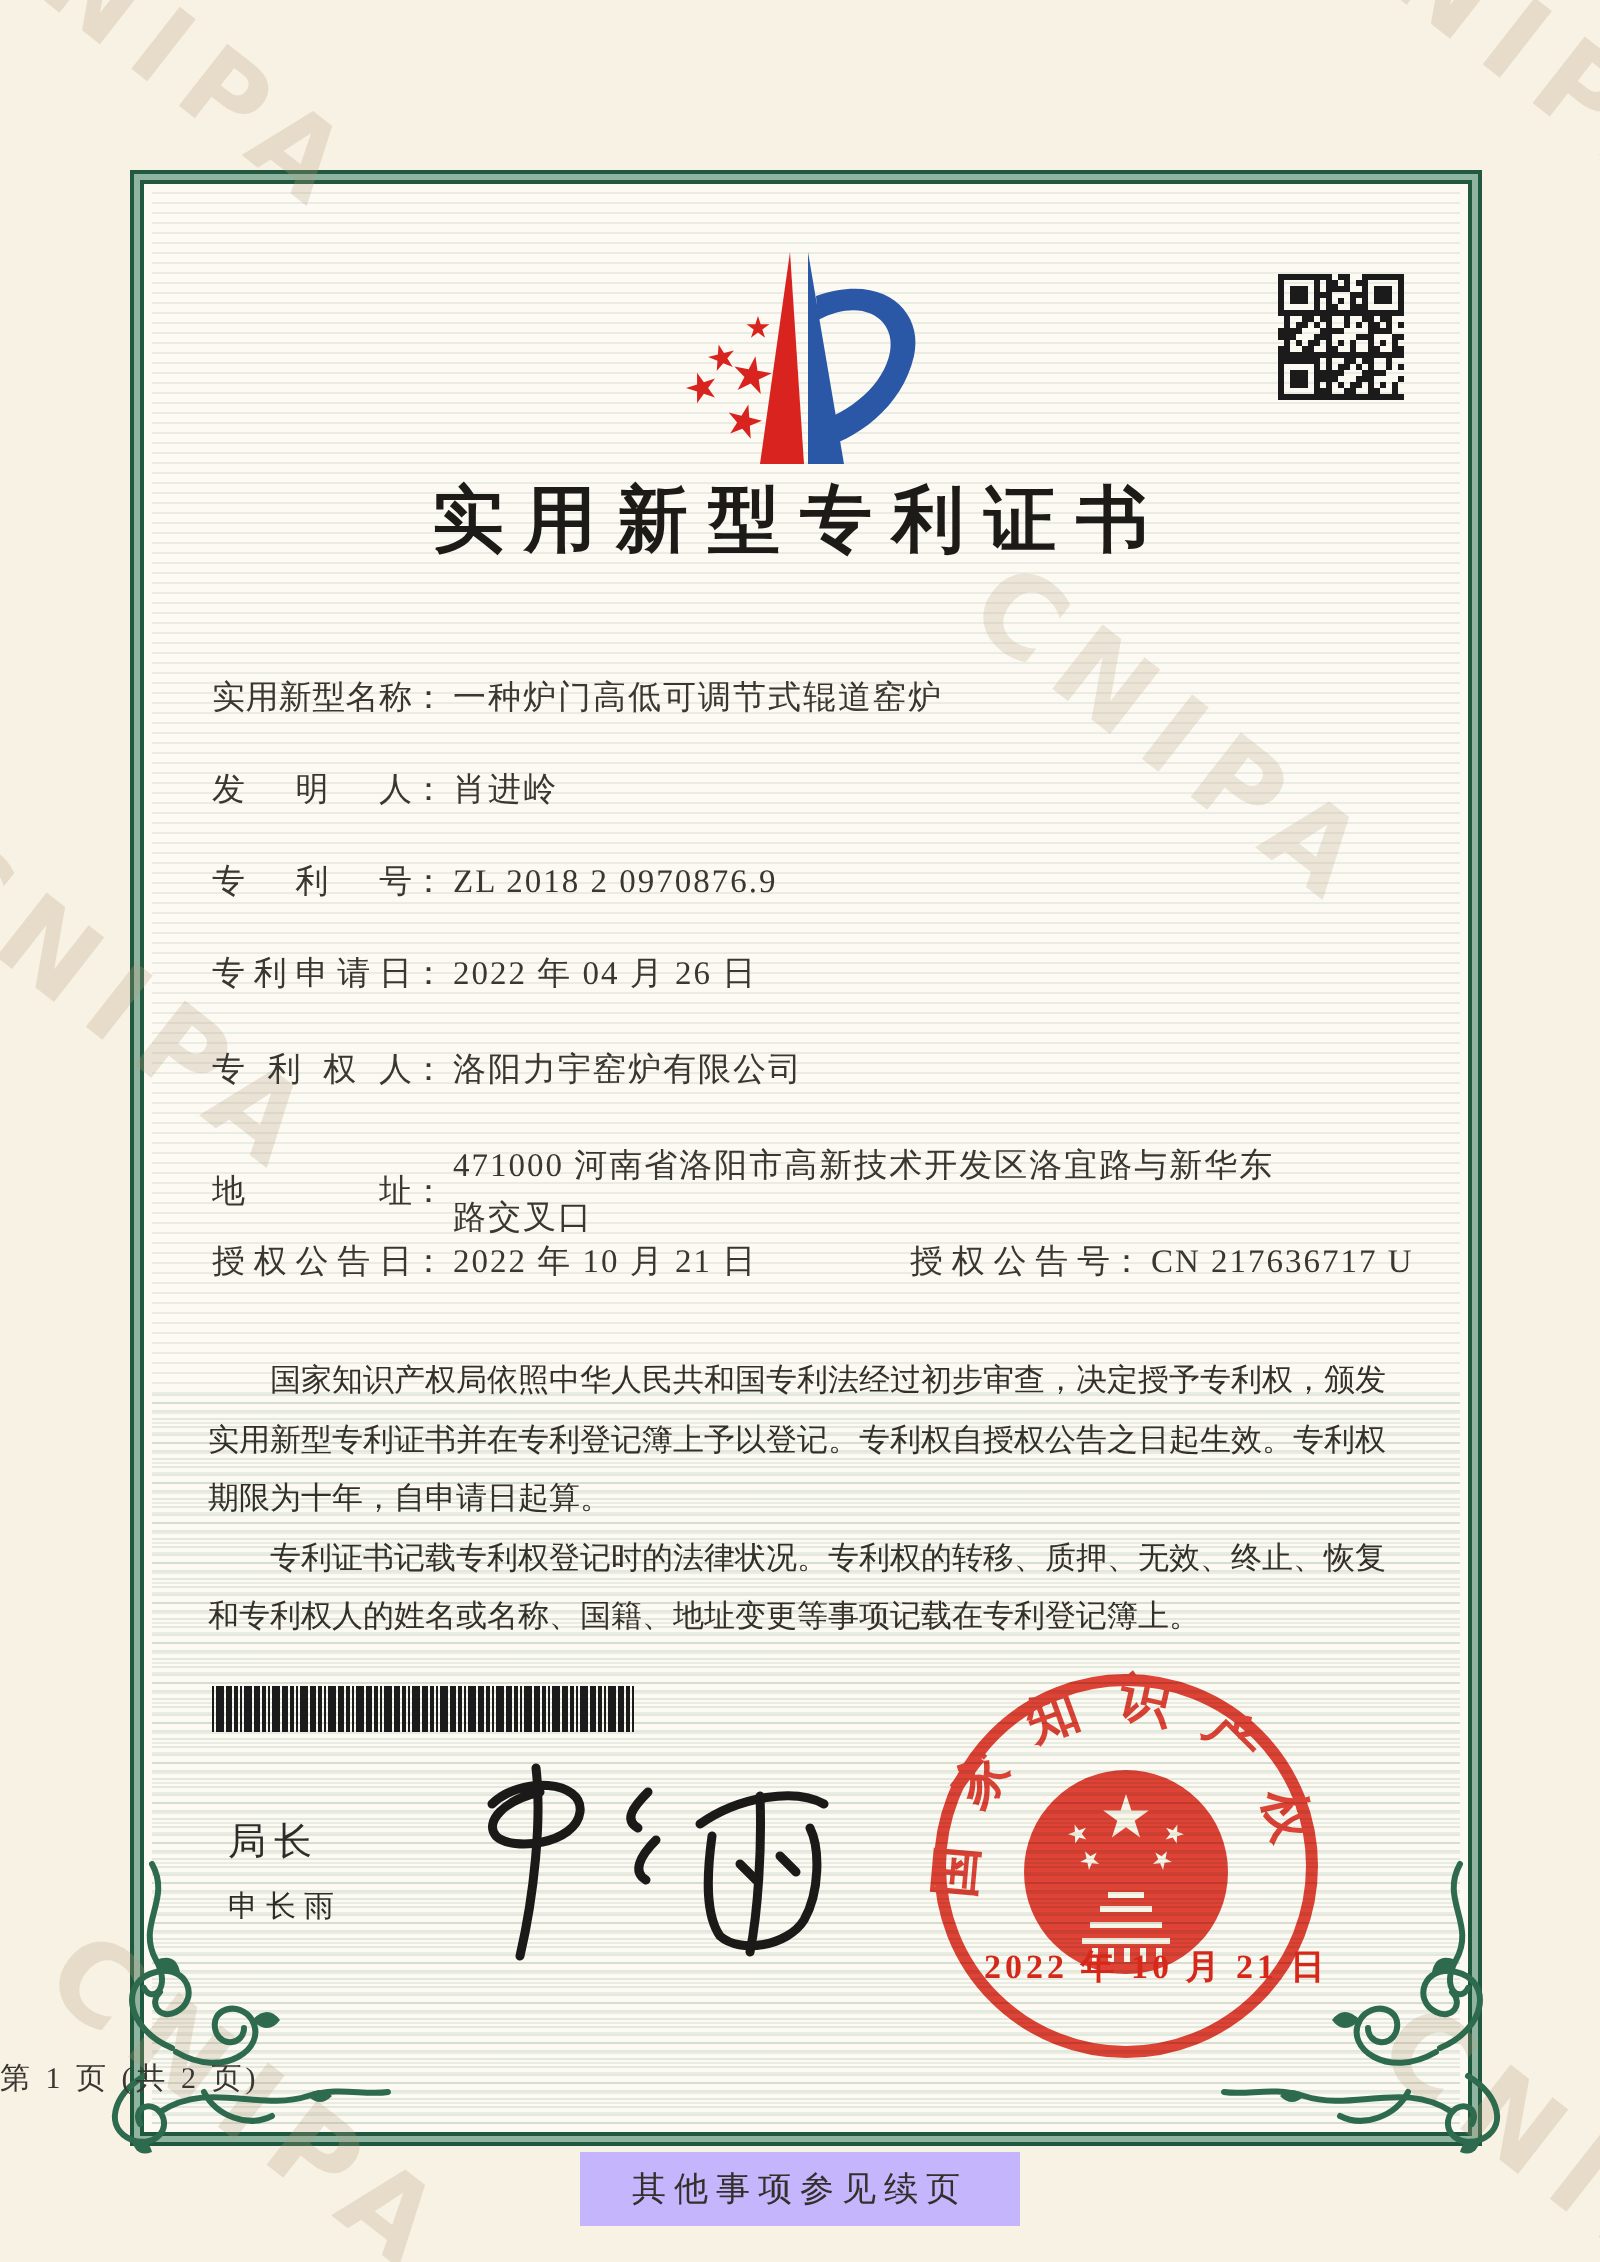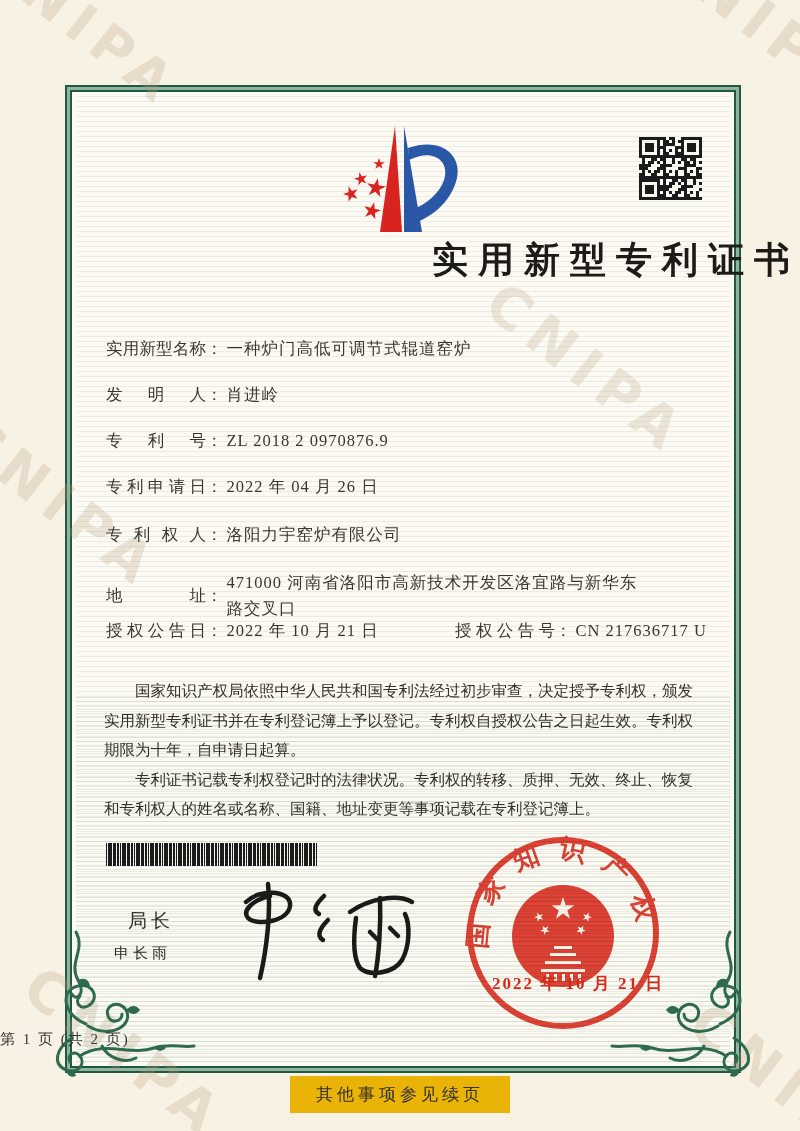--- a/index.html
+++ b/index.html
@@ -17,42 +17,42 @@
   .guilloche{position:absolute;inset:4px;background:repeating-linear-gradient(0deg,rgba(160,182,160,0.20) 0 1px,rgba(255,255,255,0) 1px 5px);}
   .guilloche-strong{position:absolute;left:4px;right:4px;top:62%;bottom:4px;background:repeating-linear-gradient(0deg,rgba(140,168,142,0.22) 0 1px,rgba(255,255,255,0) 1px 4px);}
 
   .flourish{position:absolute;z-index:2;}
 
   
   .content-item{position:absolute;z-index:2;}
   .cert-no{left:104px;top:136px;font-size:17px;letter-spacing:3px;color:#3c3a36;}
   .logo{left:338px;top:120px;}
   .qr{left:639px;top:137px;}
-  .title{left:0;top:236px;width:800px;text-align:right;font-size:36px;font-weight:bold;letter-spacing:10px;color:#1d1b18;}
+  .title{left:0;top:236px;width:800px;text-align:center;font-size:36px;font-weight:bold;letter-spacing:10px;color:#1d1b18;}
 
   .field-row{position:absolute;left:106px;z-index:2;font-size:16.5px;color:#3a3732;display:flex;align-items:center;}
   .f-label{display:inline-block;width:100px;text-align:justify;text-align-last:justify;letter-spacing:0;}
   .f-colon{display:inline-block;margin-right:4px;}
   .f-value{display:inline-block;letter-spacing:1px;}
   .f-value.wrap{max-width:424px;line-height:26px;}
 
   .paras{left:104px;top:676px;width:598px;font-size:15.5px;line-height:29.5px;color:#33302b;}
   .paras p{margin:0;text-indent:2em;}
 
   .barcode{left:106px;top:843px;}
-  .officer-title{left:114px;top:908px;font-size:19px;letter-spacing:4px;font-family:"Liberation Sans","DejaVu Sans",sans-serif;color:#2e2c29;margin-left:14px;}
+  .officer-title{left:114px;top:908px;font-size:19px;letter-spacing:4px;font-family:"Liberation Sans","DejaVu Sans",sans-serif;color:#2e2c29;}
   .officer-name{left:114px;top:944px;font-size:15px;letter-spacing:4px;font-family:"Liberation Sans","DejaVu Sans",sans-serif;color:#2e2c29;}
   .signature{left:222px;top:876px;}
 
   .seal{left:453px;top:833px;z-index:3;mix-blend-mode:multiply;}
   .seal-date{left:492px;top:972px;z-index:4;color:#d6281a;font-size:17px;letter-spacing:2px;font-weight:bold;}
 
   .page-num{left:0;top:1030px;width:800px;text-align:left;font-size:15px;letter-spacing:2px;color:#3a3732;}
   .cont-note{left:0;top:1076px;width:800px;text-align:center;z-index:2;}
-  .cont-note span{display:inline-block;background:#eab308;padding:7px 26px;font-size:17px;letter-spacing:4px;color:#33302b;}
+  .cont-note span{display:inline-block;background:#c4b5fd;padding:7px 26px;font-size:17px;letter-spacing:4px;color:#33302b;}
 </style>
 </head>
 <body>
 
 <div class="page">
 
   <div class="wm" style="left:-34px;top:-8px;font-size:54px;">CNIPA</div>
   <div class="wm" style="left:636px;top:-14px;font-size:58px;">CNIPA</div>
   <div class="wm" style="left:468px;top:336px;font-size:56px;color:rgba(196,180,152,0.30);">CNIPA</div>
   <div class="wm" style="left:-60px;top:470px;font-size:56px;">CNIPA</div>

